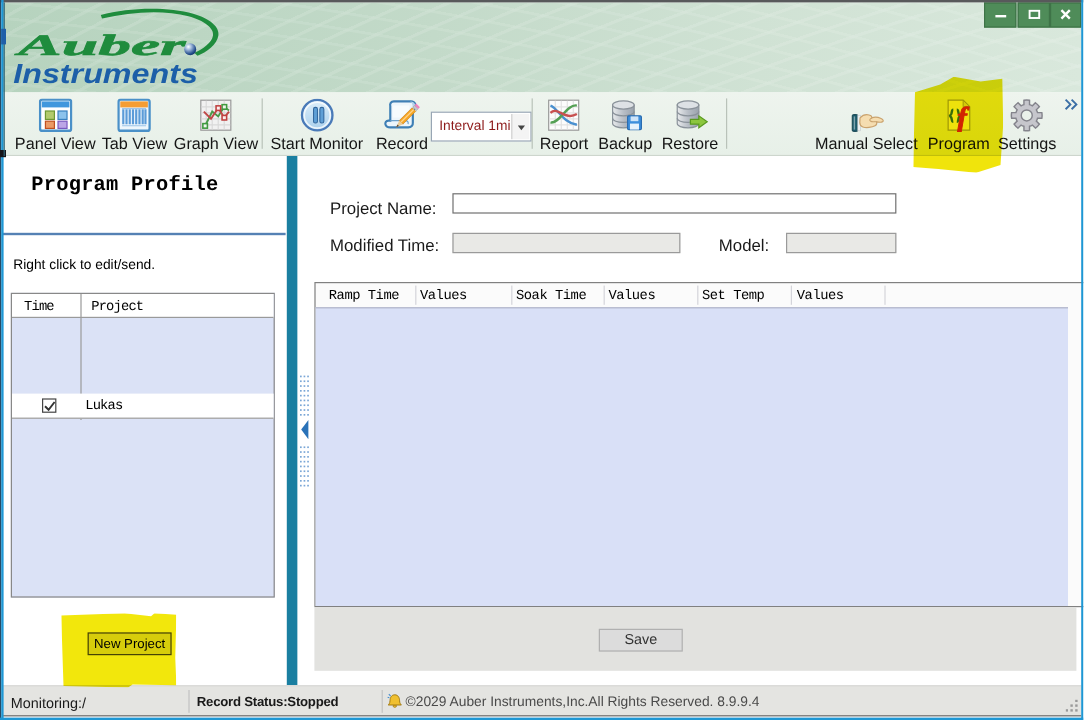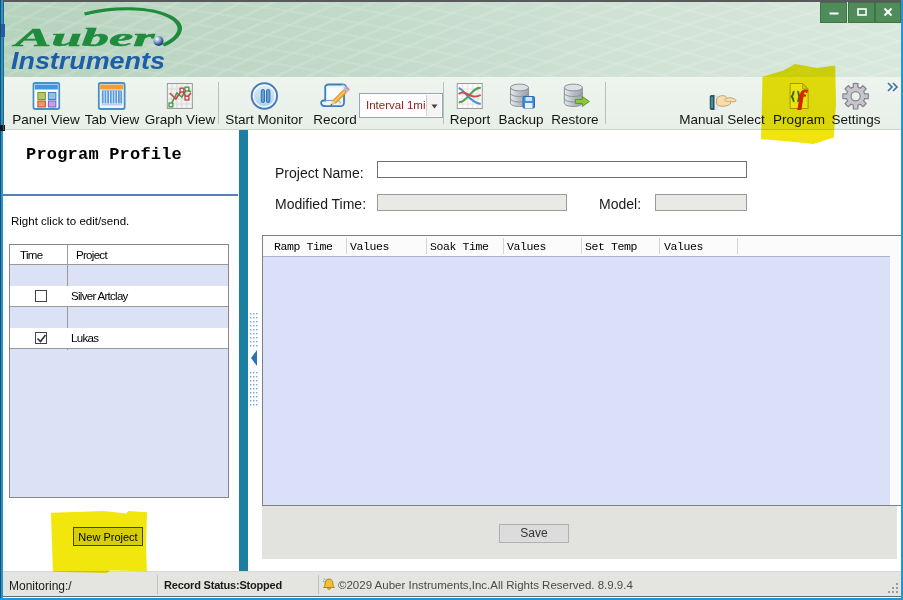--- a/index.html
+++ b/index.html
@@ -21,21 +21,21 @@
 .ti{position:absolute;top:82px;text-align:center}
 .ti .lb{font-size:13.5px;color:#151515;margin-top:2px;white-space:nowrap;letter-spacing:0px}
 .ti svg{display:block;margin:0 auto}
 .tsep{position:absolute;top:82px;width:1px;height:42px;background:#b9c2b9}
 .wbtn{position:absolute;top:2px;height:21px;width:27px;background:#4f8c59;border:1px solid #3e7347}
 .wbtn svg{display:block;margin:3px auto 0}
 #leftpanel{left:4px;top:130px;width:235px;height:441px;background:#fff}
 #ptitle{left:26px;top:145px;font-family:"Liberation Mono",monospace;font-weight:bold;font-size:17px;color:#000;letter-spacing:0.2px}
 #bline{left:2px;top:194px;width:236px;height:2px;background:#5581b4}
 #rclick{left:11px;top:215px;font-size:11.5px;color:#000}
-#lv{left:9px;top:244px;width:220px;height:254px;border:1px solid #888;background:#dbe2f6;font-family:Liberation Sans, sans-serif}
+#lv{left:9px;top:244px;width:220px;height:254px;border:1px solid #888;background:#dbe2f6;font-family:Liberation Mono, monospace}
 .lvrow{position:absolute;left:0;width:218px;height:21px;border-bottom:1px solid #9a9a9a;background:#fff}
 .lvcol{position:absolute;left:57px;top:0;width:1px;height:105px;background:#9a9a9a}
 .cb{position:absolute;left:25px;top:4px;width:12px;height:12px;background:#fff;border:1px solid #444}
 .rtxt{position:absolute;left:61px;top:4px;font-size:11.5px;letter-spacing:-0.7px;color:#000;white-space:nowrap}
 #npblob{left:51px;top:511px;width:96px;height:62px;background:#f2e70c;z-index:8;mix-blend-mode:multiply;
  clip-path:polygon(0 3%,55% 0,78% 4%,81% 0,100% 2%,99% 60%,100% 97%,62% 96%,58% 100%,2% 98%)}
 #npbtn{left:73px;top:527px;width:70px;height:19px;background:#e3e3e3;border:1px solid #4a4a4a;
  font-size:11px;color:#000;text-align:center;line-height:18px}
 #splitter{left:239px;top:130px;width:9px;height:441px;background:#1a7fa1}
 #handle{left:248px;top:130px;width:14px;height:441px;background:#fff}
@@ -278,24 +278,20 @@
 <div class="abs" id="ptitle">Program Profile</div>
 <div class="abs" id="bline"></div>
 <div class="abs" id="rclick">Right click to edit/send.</div>
 
 <div class="abs" id="lv">
   <div style="position:absolute;left:0;top:0;width:218px;height:20px;background:#fff;border-bottom:1px solid #9a9a9a">
     <div style="position:absolute;left:10px;top:4px;font-size:11.5px;letter-spacing:-0.7px">Time</div>
     <div style="position:absolute;left:66px;top:4px;font-size:11.5px;letter-spacing:-0.7px">Project</div>
   </div>
   <div class="lvcol" style="height:105px"></div>
-  <div class="lvrow" style="top:41px">
-        <div class="cb"></div>
-        <div class="rtxt">Silver Artclay</div>
-      </div>
   <div class="lvrow" style="top:83px">
         <div class="cb">
           <svg width="13" height="13" style="position:absolute;left:-1px;top:-1px">
             <path d="M2.5,6.5 L5.5,9.5 L10.5,3" stroke="#333" stroke-width="1.6" fill="none"></path>
           </svg>
         </div>
         <div class="rtxt">Lukas</div>
       </div>
 </div>
 

